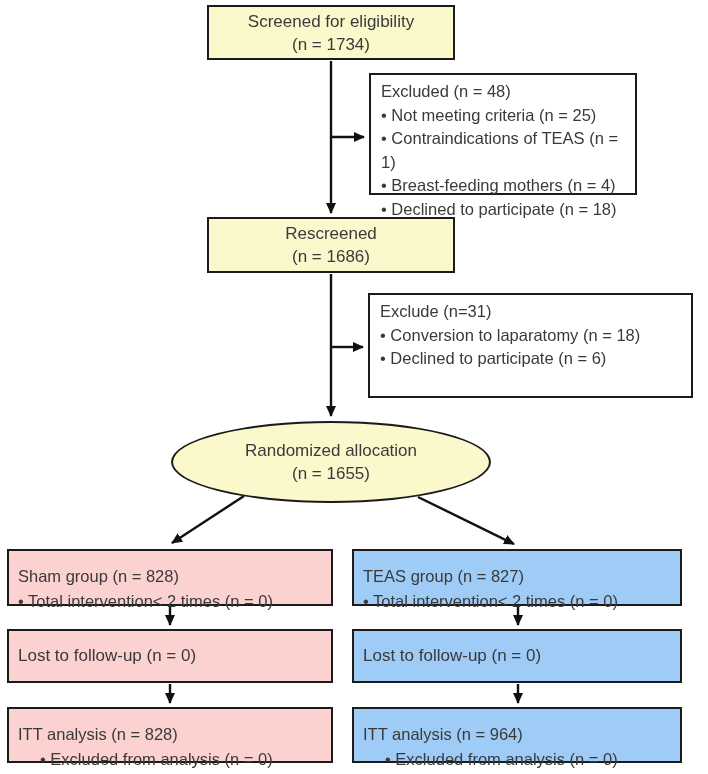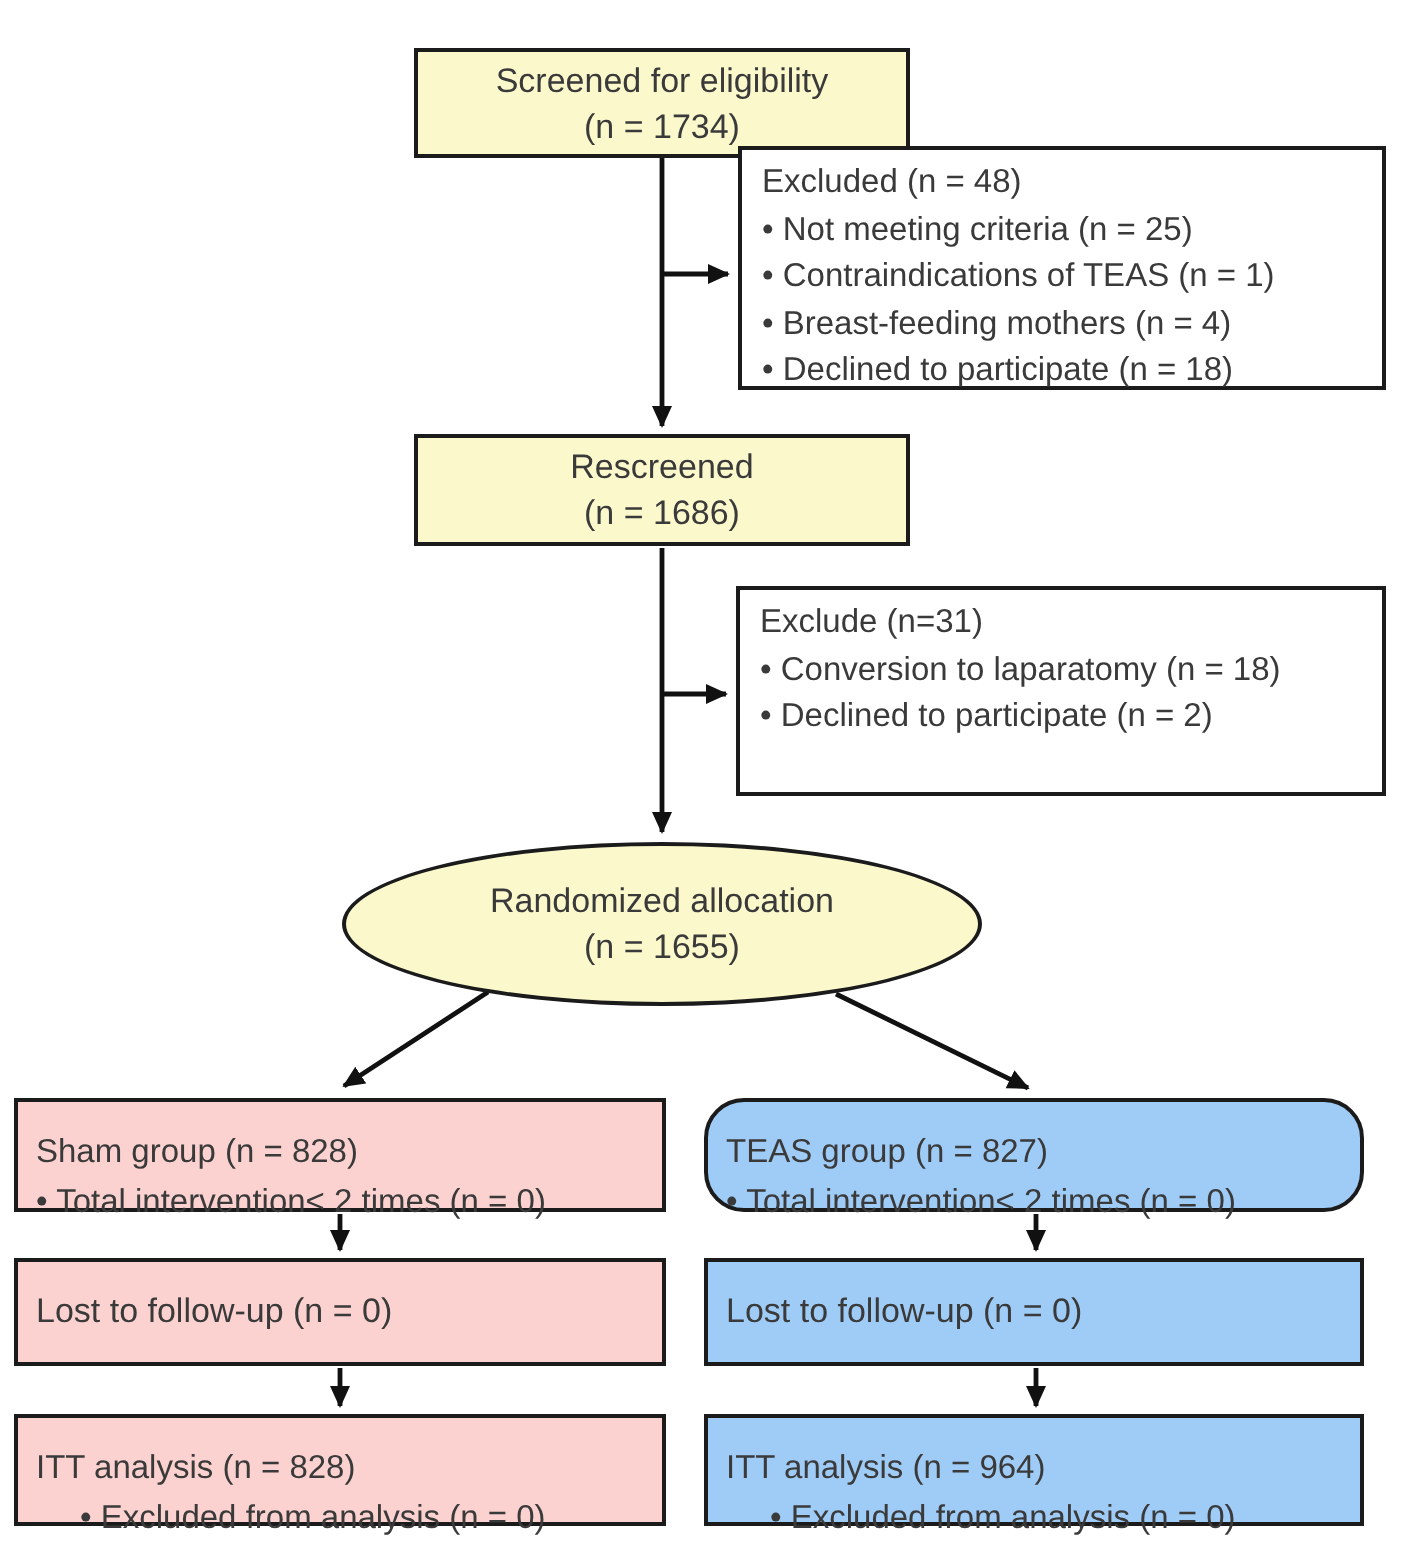--- a/index.html
+++ b/index.html
@@ -25,26 +25,26 @@
   .grp{padding:13px 4px 0 9px; line-height:25px; font-size:16.5px;}
   .grp .indent{padding-left:22px;}
   .single{display:flex; align-items:center; padding-left:9px; font-size:17px;}
   .ellipse{
     position:absolute; left:171px; top:421px; width:320px; height:82px;
     background:var(--yellow); border:2px solid var(--border); border-radius:50%;
     box-sizing:border-box; display:flex; flex-direction:column; justify-content:center;
     align-items:center; text-align:center; line-height:23px; font-size:17px;
   }
   
-  #screened{left:207px; top:5px;   width:248px; height:55px;margin-top:19px;}
-  #excluded1{left:369px; top:73px; width:324px; height:122px;}
+  #screened{left:207px; top:5px;   width:248px; height:55px;}
+  #excluded1{left:369px; top:73px; width:268px; height:122px;}
   #rescreened{left:207px; top:217px; width:248px; height:56px;}
   #excluded2{left:368px; top:293px; width:325px; height:105px;}
   #sham-group{left:7px;  top:549px; width:326px; height:57px;}
-  #teas-group{left:352px; top:549px; width:330px; height:57px;border-radius:20px;}
+  #teas-group{left:352px; top:549px; width:330px; height:57px;}
   #sham-lost{left:7px;  top:629px; width:326px; height:54px;}
   #teas-lost{left:352px; top:629px; width:330px; height:54px;}
   #sham-itt{left:7px;  top:707px; width:326px; height:56px;}
   #teas-itt{left:352px; top:707px; width:330px; height:56px;}
   .arrows line, .arrows path.shaft{stroke:var(--arrow); stroke-width:2.4;}
 </style>
 </head>
 <body>
 
 <div class="canvas">
@@ -81,21 +81,21 @@
   </div>
 
   <div id="rescreened" class="node yellow center">
     <div>Rescreened</div>
     <div>(n = 1686)</div>
   </div>
 
   <div id="excluded2" class="node whitebg list">
     <div>Exclude (n=31)</div>
     <div>• Conversion to laparatomy (n = 18)</div>
-    <div>• Declined to participate (n = 2)</div>
+    <div>• Declined to participate (n = 6)</div>
   </div>
 
   <div class="ellipse">
     <div>Randomized allocation</div>
     <div>(n = 1655)</div>
   </div>
 
   <div id="sham-group" class="node pinkbg grp">
     <div>Sham group (n = 828)</div>
     <div>• Total intervention&lt; 2 times (n = 0)</div>

